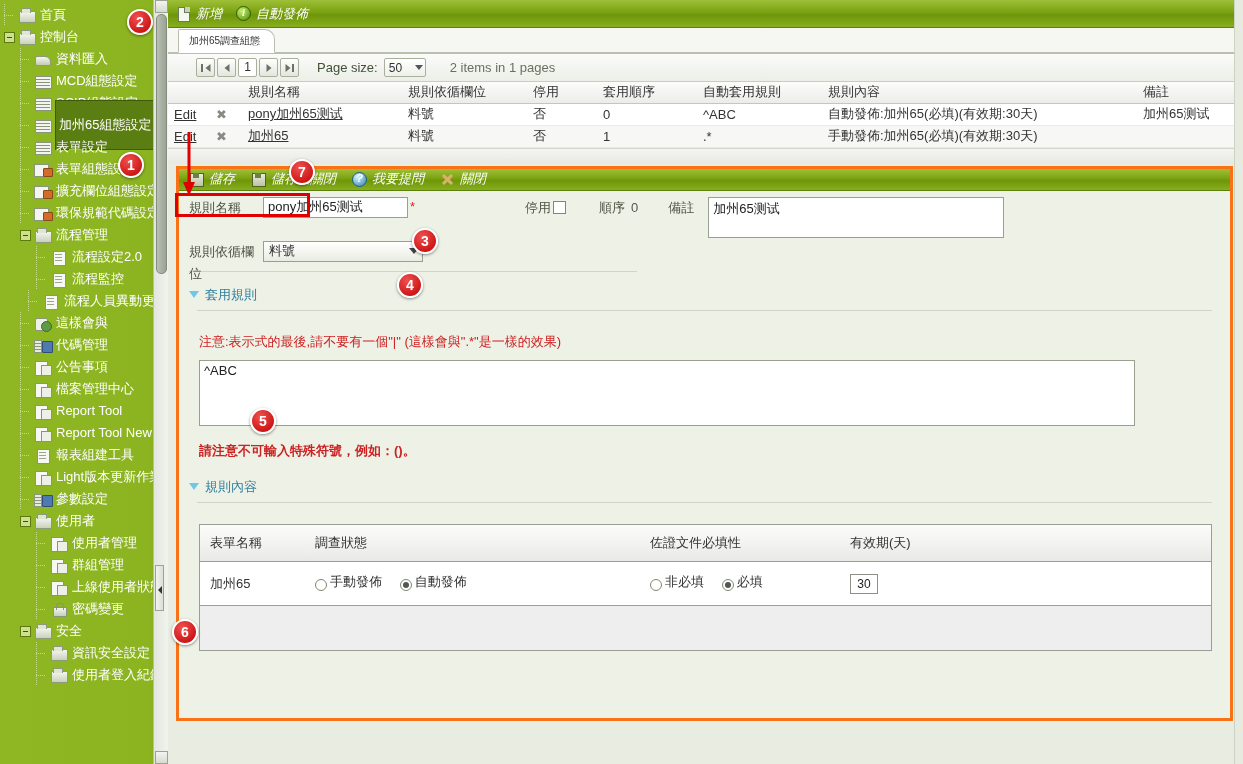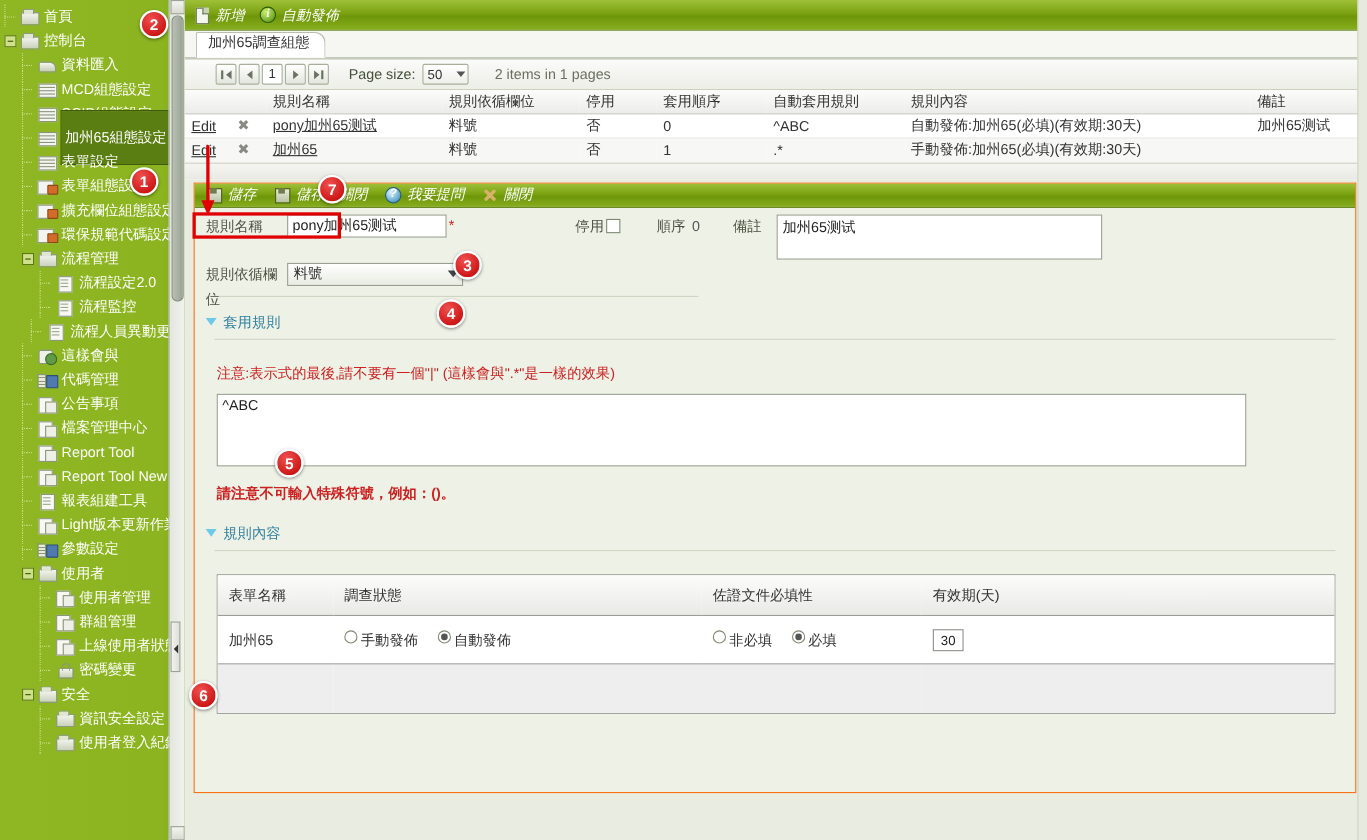--- a/index.html
+++ b/index.html
@@ -250,22 +250,22 @@
     position: relative;
   }
   #tabstrip::after {
     content:""; position:absolute; left:0; right:0; bottom:0; height:1px; background:#b9bfae;
   }
   .tab {
     height: 24px;
     padding: 0 14px 0 10px;
     background: #ffffff;
     border:1px solid #b9bfae; border-bottom:1px solid #ffffff;
-    display:flex; 
-    font-size:13px; color:#333;
+    display:flex; align-items:center;
+    font-size:10px; color:#333;
     position:relative; z-index:2;
     border-radius: 2px 10px 0 0;
     cursor:pointer;
   }
 
   
   #pager {
     height: 28px;
     background: linear-gradient(to bottom,#fbfbfa,#eceee7);
     border-bottom:1px solid #c8cdbe;
@@ -330,21 +330,21 @@
   }
   #grid tbody tr.alt td { background:#f7f7f5; }
   .edit-link { color:#333; text-decoration: underline; cursor:pointer; }
   .name-link { color:#333; text-decoration: underline; cursor:pointer; }
   .del-x { color:#8a8a84; font-size:13px; cursor:pointer; }
   #grid-footer { height:15px; background:linear-gradient(to bottom,#f4f4f1,#e9e9e4); border-top:1px solid #d5d5cd;}
 
   
   #formpanel {
     margin: 3px 10px 0 8px;
-    border: 1px solid #f97316;
+    border: 3px solid #f97316;
     background: #eef1e6;
     height: 555px;
     position: relative;
   }
   #formtoolbar {
     height: 22px;
     background: linear-gradient(to bottom,#9ec038 0%,#7ba211 45%,#6e9609 55%,#86ae1e 100%);
     border-bottom:1px solid #5d7f0c;
     display:flex; align-items:center; padding-left:10px; gap:16px;
   }
@@ -425,21 +425,21 @@
   .itable th {
     background: linear-gradient(to bottom,#fcfcfb,#e9e9e6);
     border-bottom:1px solid #9d9d97;
     font-weight:normal; font-size:13px; color:#333;
     text-align:left; height:37px; padding:0 0 0 10px;
   }
   .itable td {
     height:44px; font-size:13px; color:#333; padding:0 0 0 10px;
     border-bottom:1px solid #9d9d97; background:#fff;
   }
-  .rbwrap { display:inline-flex; align-items:flex-start; gap:3px; margin-right:14px; }
+  .rbwrap { display:inline-flex; align-items:flex-end; gap:3px; margin-right:14px; }
   .rb {
     width:12px;height:12px;border:1px solid #7d8a70;border-radius:50%;
     background:#fff; display:inline-block; position:relative; cursor:pointer;
   }
   .rb.on::after {
     content:""; position:absolute; left:2px; top:2px; width:6px; height:6px;
     border-radius:50%; background:#555;
   }
   .numin {
     width:28px;height:20px;border:1px solid #8f8f8a;background:#fff;

